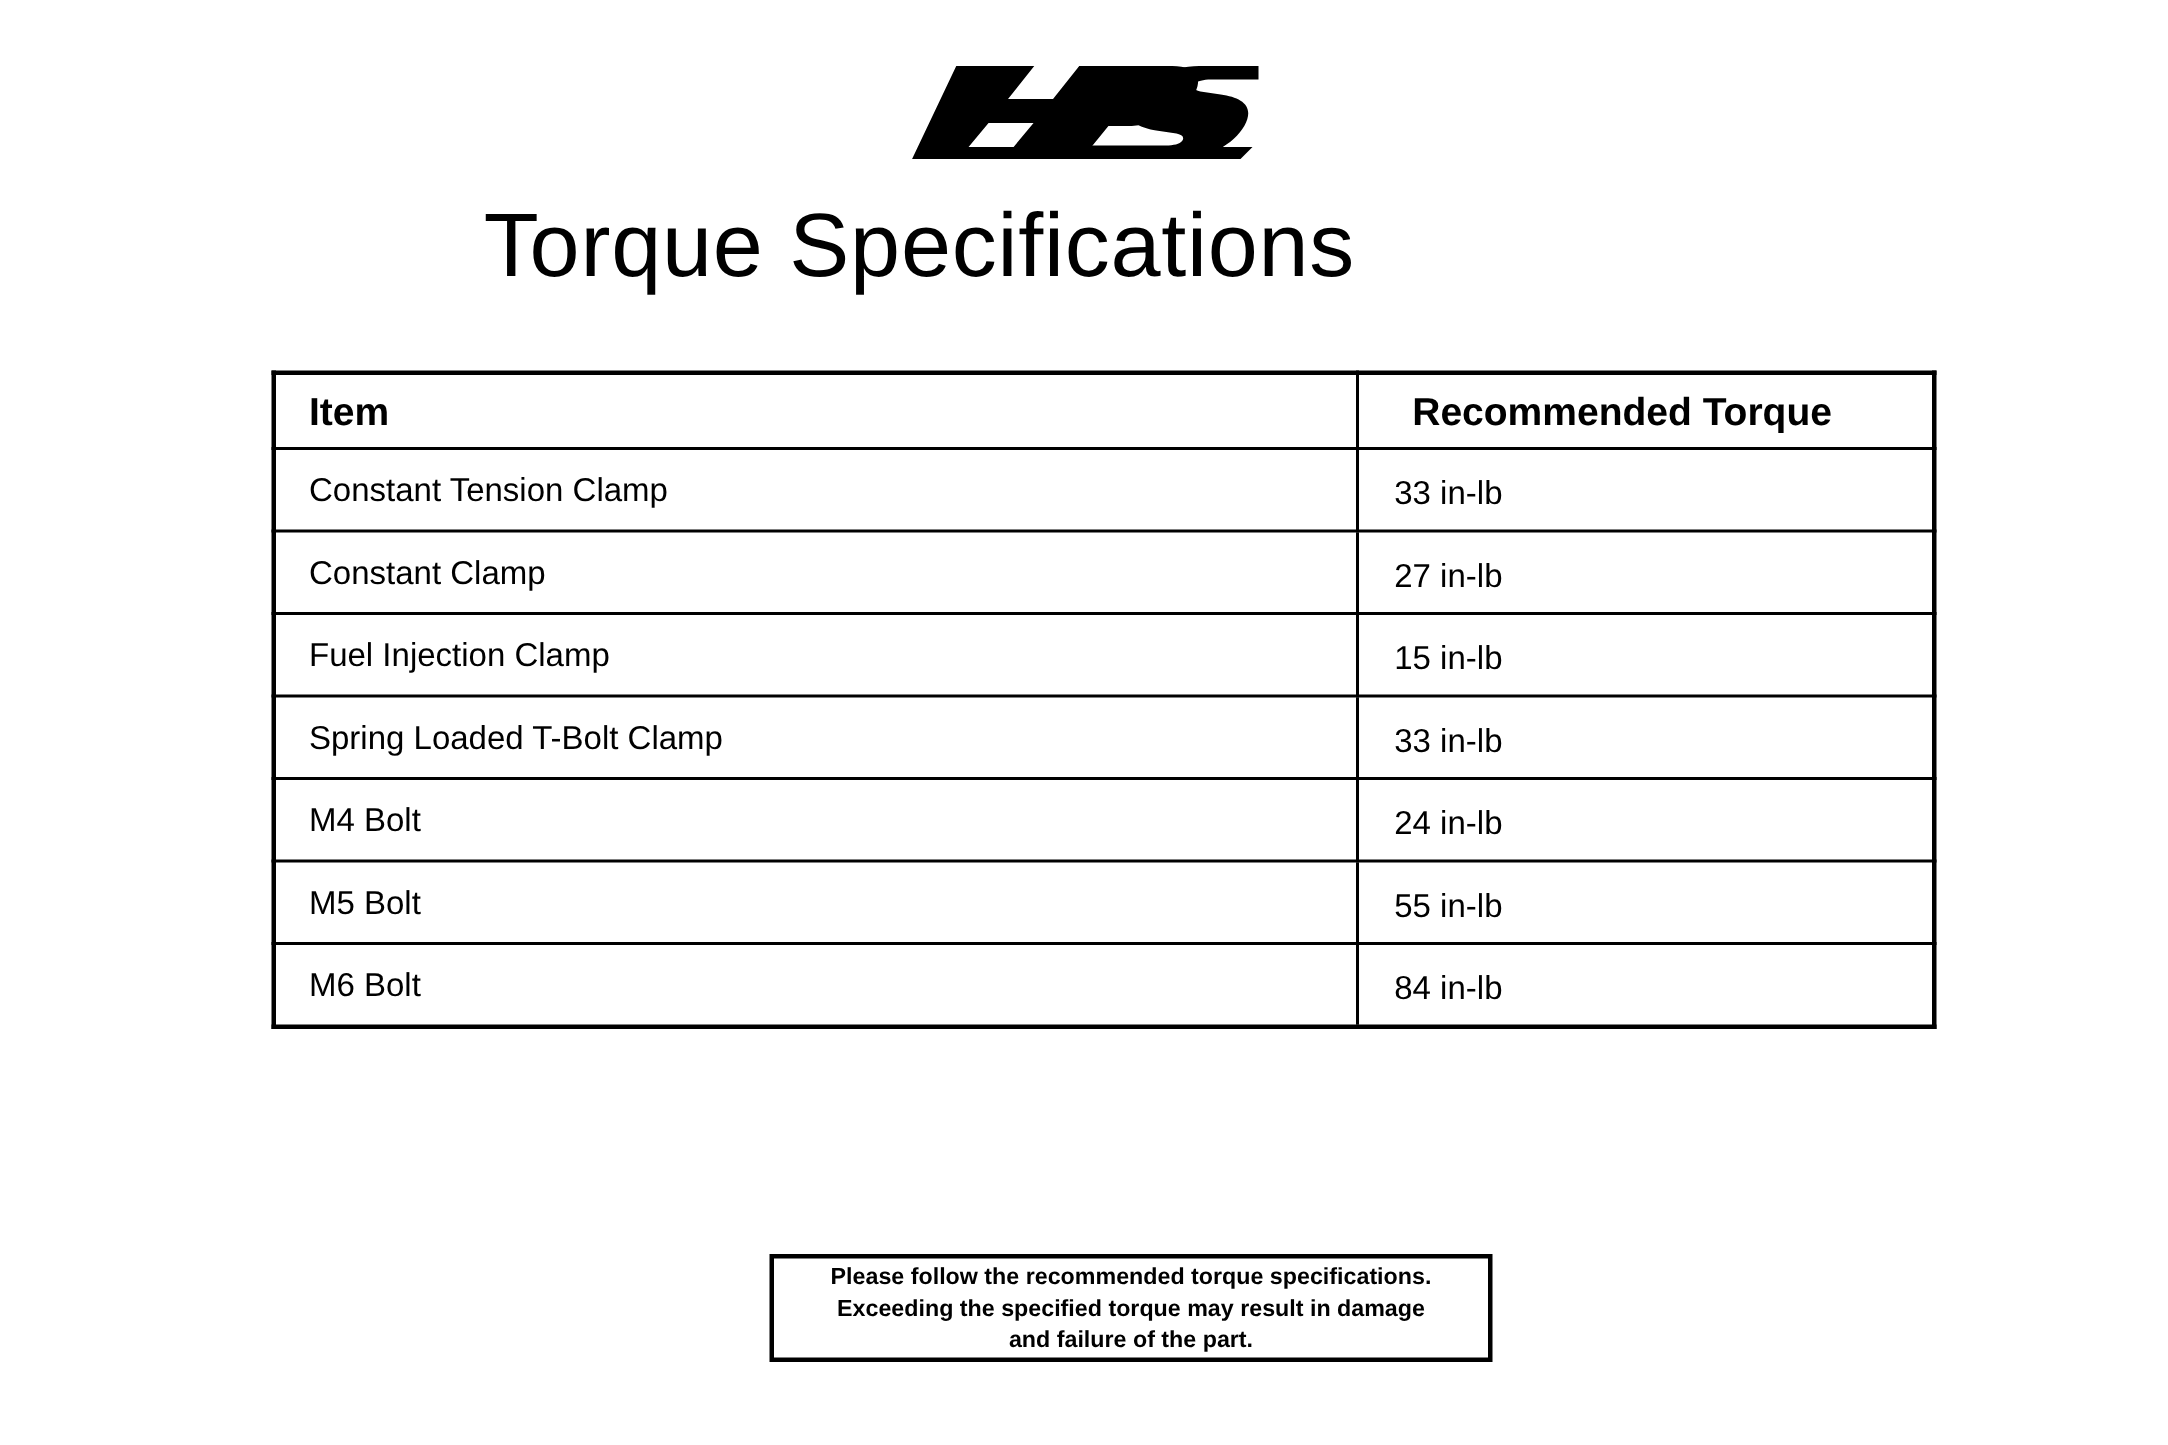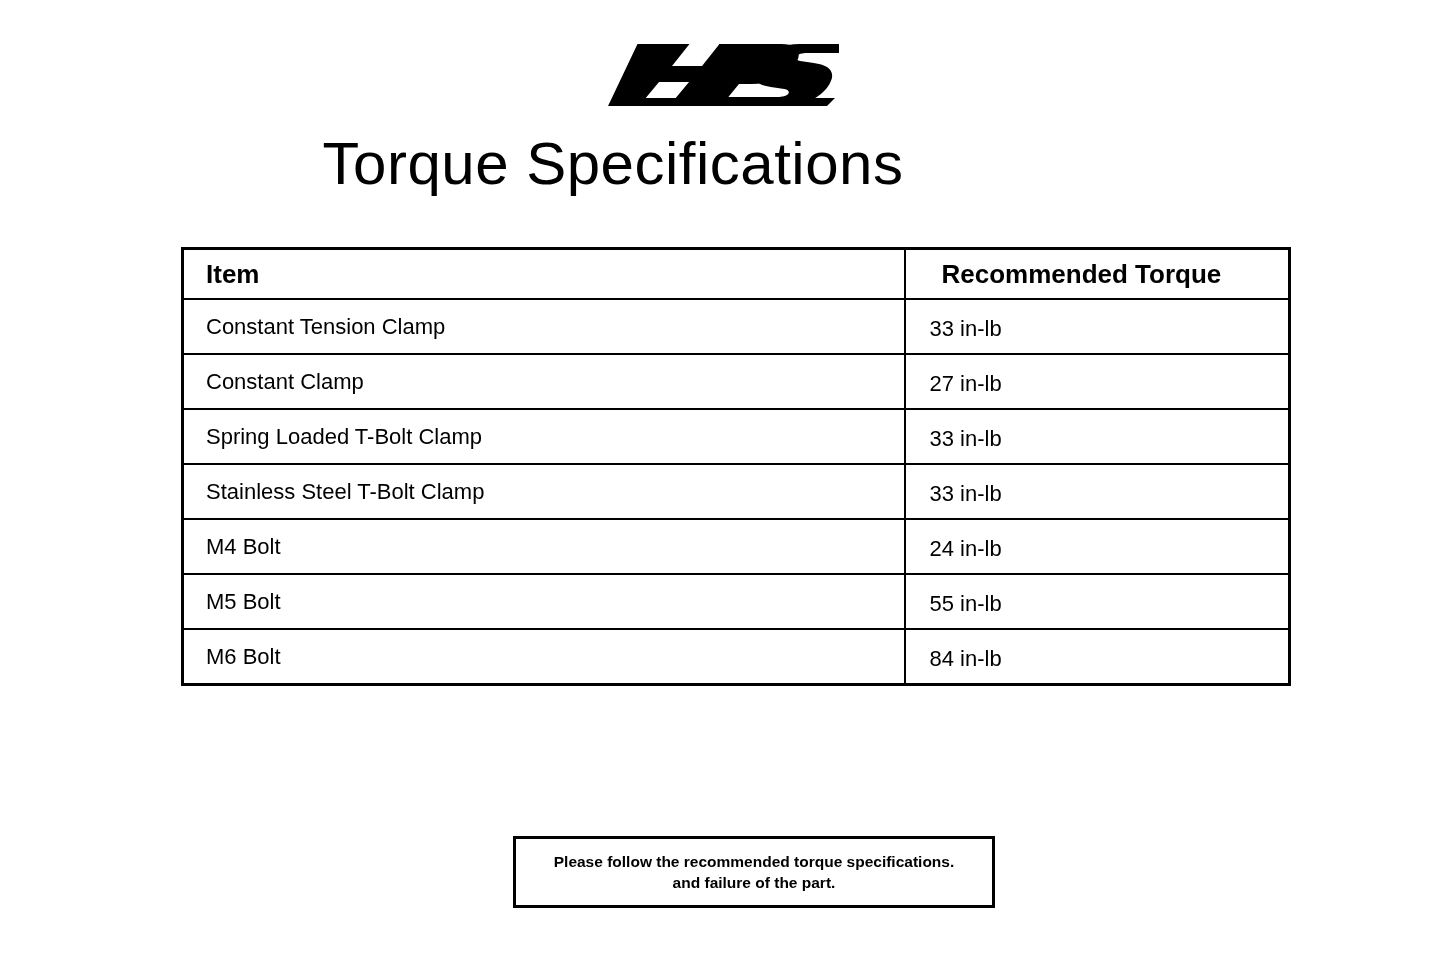--- a/index.html
+++ b/index.html
@@ -142,39 +142,40 @@
     <tbody>
       <tr>
         <td>Constant Tension Clamp</td>
         <td class="torque-cell">33 in-lb</td>
       </tr>
       <tr>
         <td>Constant Clamp</td>
         <td class="torque-cell">27 in-lb</td>
       </tr>
       <tr>
-        <td>Spring Loaded T-Bolt Clamp</td>
-        <td class="torque-cell">33 in-lb</td>
+        <td>Fuel Injection Clamp</td>
+        <td class="torque-cell">15 in-lb</td>
       </tr>
       <tr>
-        <td>Stainless Steel T-Bolt Clamp</td>
+        <td>Spring Loaded T-Bolt Clamp</td>
         <td class="torque-cell">33 in-lb</td>
       </tr>
       <tr>
         <td>M4 Bolt</td>
         <td class="torque-cell">24 in-lb</td>
       </tr>
       <tr>
         <td>M5 Bolt</td>
         <td class="torque-cell">55 in-lb</td>
       </tr>
       <tr>
         <td>M6 Bolt</td>
         <td class="torque-cell">84 in-lb</td>
       </tr>
     </tbody>
   </table>
 </div>
 
 <div id="footer-note">
   <div class="note-line">Please follow the recommended torque specifications.</div>
+  <div class="note-line">Exceeding the specified torque may result in damage</div>
   <div class="note-line">and failure of the part.</div>
 </div>
 
 </body></html>

